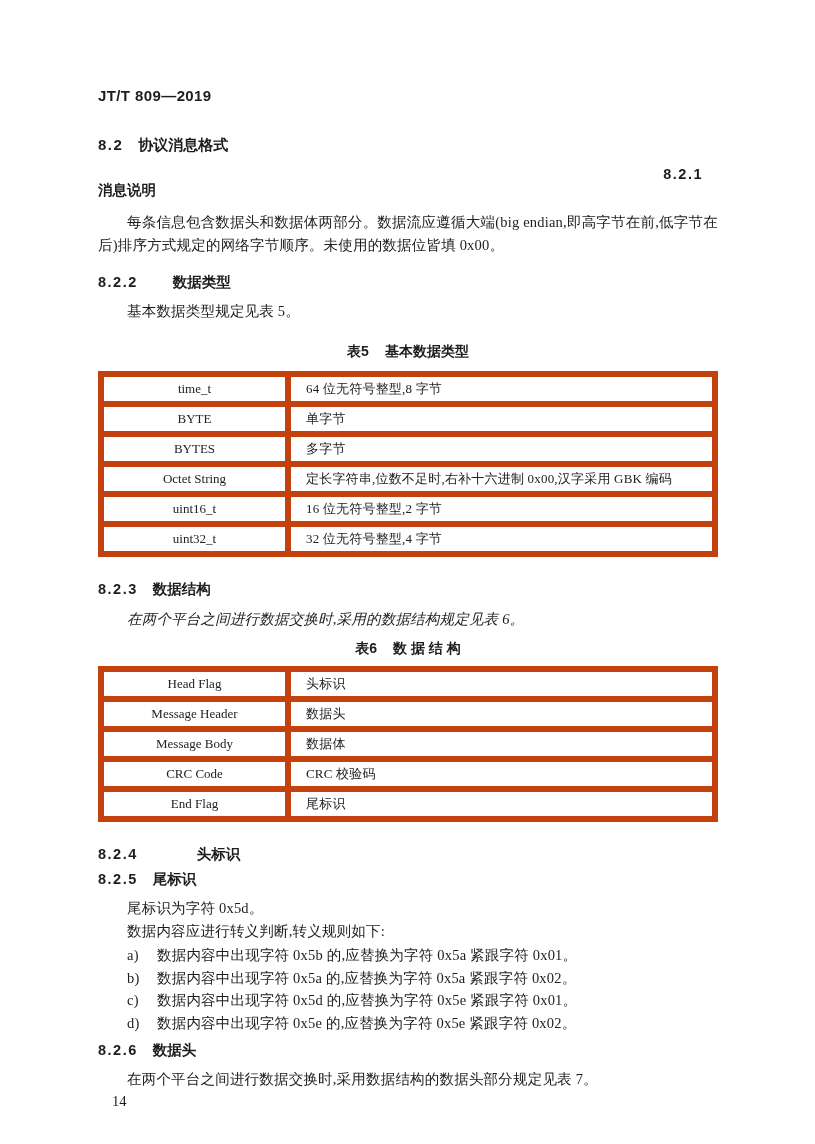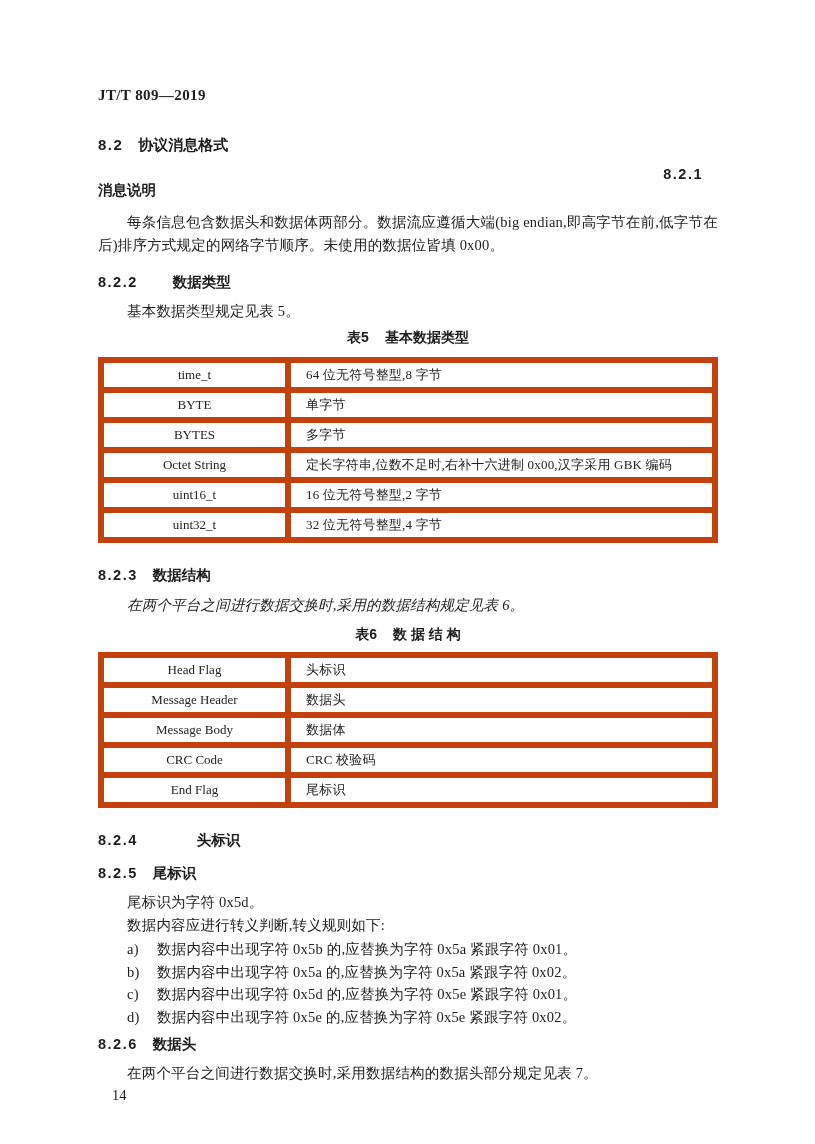--- a/index.html
+++ b/index.html
@@ -12,21 +12,21 @@
     box-sizing: border-box;
     width: 815px;
     height: 1144px;
     background: #ffffff;
     padding: 88px 97px 0 98px;
     font-family: "Liberation Serif", "DejaVu Serif", serif;
     color: #1d1d1d;
     overflow: hidden;
   }
   .running-header {
-    font-family: Liberation Serif, serif;
+    font-family: Liberation Sans, sans-serif;
     font-weight: 600;
     font-size: 15px;
     letter-spacing: 0.4px;
     line-height: 15px;
   }
   .sec-h {
     font-family: "Liberation Sans", "DejaVu Sans", sans-serif;
     font-weight: 700;
     font-size: 15px;
     line-height: 16px;
@@ -89,29 +89,29 @@
     font-size: 14.5px;
     line-height: 20px;
     padding-left: 14px;
   }
   
   .mt-h82   { margin-top: 34px; }
   .mt-h821  { margin-top: 13px; flex-direction: column; }
   .mt-p821  { margin-top: 13px; }
   .mt-h822  { margin-top: 17px; gap: 20px; }
   .mt-p822  { margin-top: 10px; }
-  .mt-cap5  { margin-top: 5px; }
+  .mt-cap5  { margin-top: 19px; }
   .mt-tbl5  { margin-top: 11px; }
   .mt-h823  { margin-top: 24px; }
   .mt-p823  { margin-top: 11px; font-style: italic; }
   .mt-cap6  { margin-top: 8px; }
   .mt-tbl6  { margin-top: 9px; }
   .mt-h824  { margin-top: 24px; gap: 44px; }
   .mt-p824  { margin-top: 11px; }
-  .mt-h825  { margin-top: 17px; }
+  .mt-h825  { margin-top: 9px; }
   .mt-p825a { margin-top: 10px; }
   .mt-list  { margin-top: 1px; }
   .mt-h826  { margin-top: 8px; }
   .mt-p826  { margin-top: 10px; }
   .mt-pgnum { margin-top: 0px; }
 </style>
 </head>
 <body>
 
 <div class="page">

